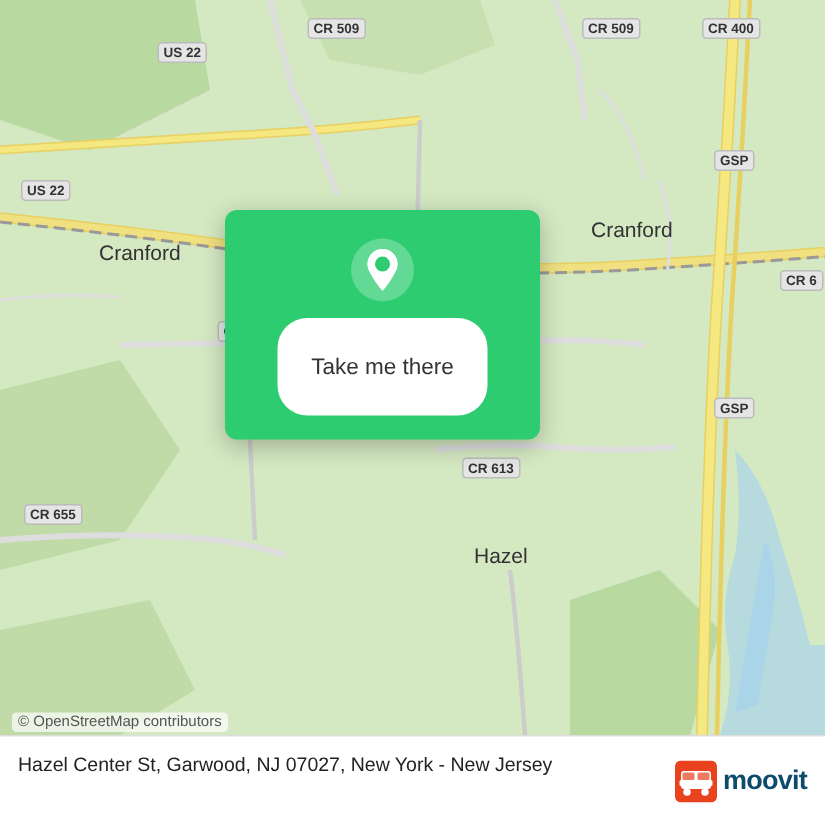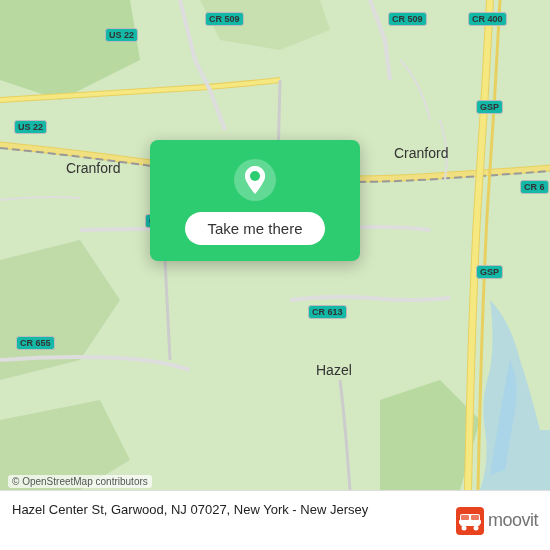--- a/index.html
+++ b/index.html
@@ -39,21 +39,21 @@
       width: 44px;
       height: 44px;
       margin-bottom: 10px;
     }
 
     #take-me-there-btn {
       background: white;
       color: #333;
       border: none;
       border-radius: 20px;
-      padding: 8px 22px;
+      padding: 24px 22px;
       font-size: 15px;
       font-weight: 500;
       cursor: pointer;
       white-space: nowrap;
     }
 
     
     #bottom-bar {
       position: absolute;
       bottom: 0;
@@ -79,22 +79,22 @@
     }
 
     #moovit-logo {
       display: flex;
       align-items: center;
       margin-left: 10px;
     }
 
     #moovit-text {
       font-size: 18px;
-      font-weight: normal;
-      color: #737373;
+      font-weight: bold;
+      color: #0c4a6e;
       letter-spacing: -0.5px;
     }
 
     #moovit-bus-icon {
       width: 28px;
       height: 28px;
       margin-right: 4px;
     }
 
     #copyright-bar {
@@ -107,21 +107,21 @@
       padding: 1px 4px;
       border-radius: 3px;
     }
 
     
     .road-label {
       position: absolute;
       font-size: 9px;
       font-weight: bold;
       color: #333;
-      background: #14b8a6;
+      background: #e5e5e5;
       border: 1px solid #bbb;
       border-radius: 3px;
       padding: 1px 3px;
       white-space: nowrap;
     }
 
     .town-label {
       position: absolute;
       font-size: 14px;
       color: #333;

